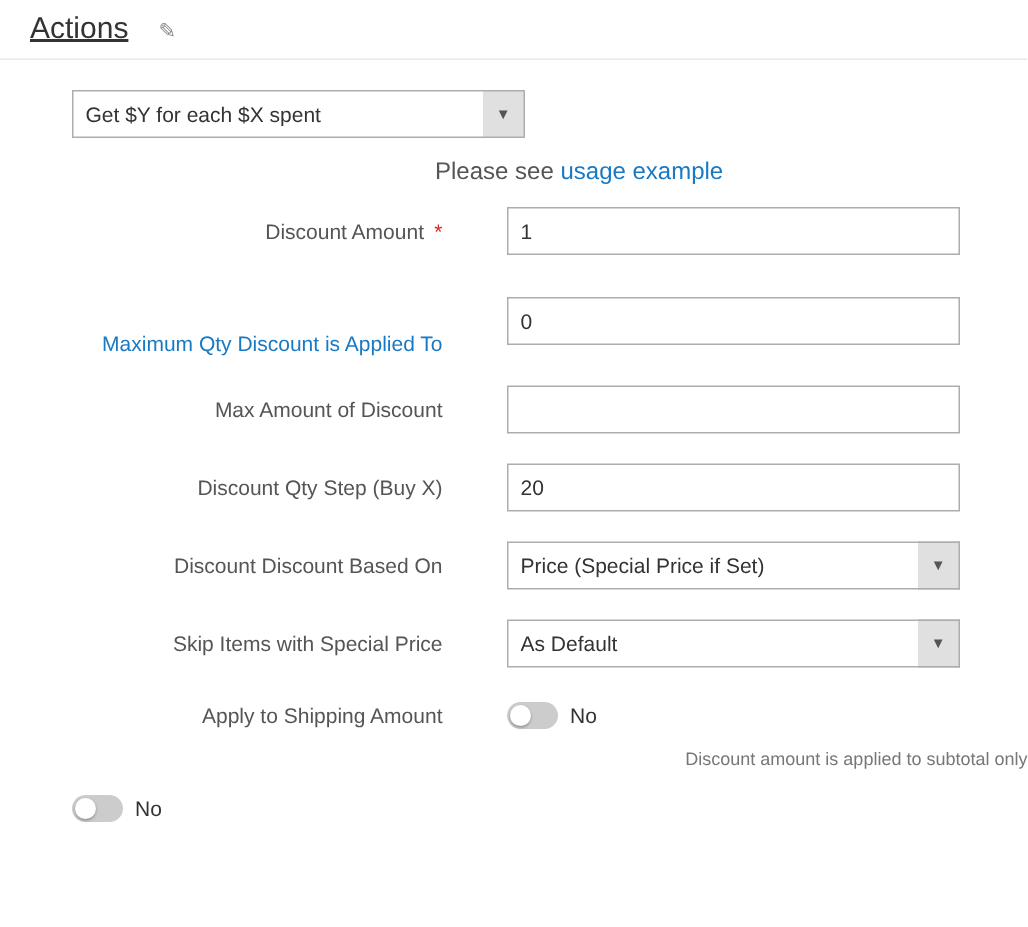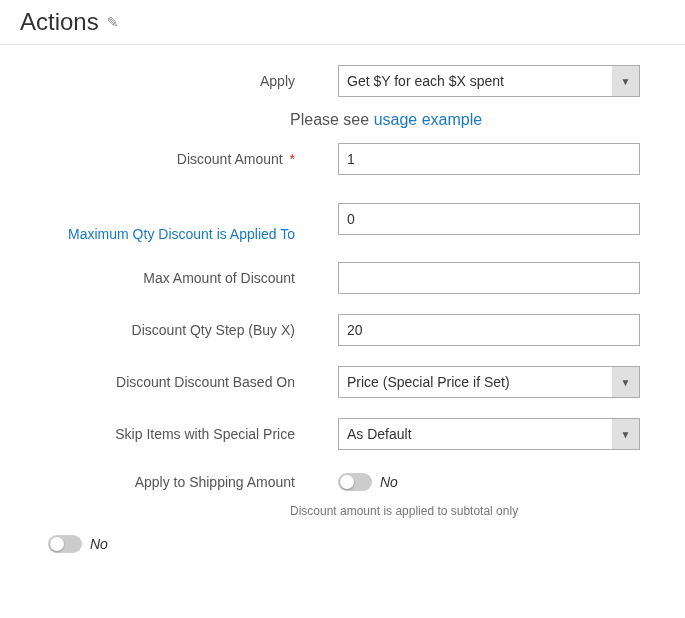--- a/index.html
+++ b/index.html
@@ -14,24 +14,25 @@
 
     .section-header {
       display: flex;
       align-items: center;
       padding: 8px 20px 8px 20px;
       border-bottom: 1px solid #e8e8e8;
       margin-bottom: 10px;
     }
 
     .section-title {
-      font-size: 24px;
+      font-size: 20px;
       font-weight: 400;
       color: #333;
-      margin-right: 8px;
+      margin-right: 20px;
+      text-decoration: underline;
     }
 
     .edit-icon {
       color: #888;
       cursor: pointer;
       font-size: 14px;
     }
 
     .form-row {
       display: flex;
@@ -124,21 +125,20 @@
     .usage-link a {
       color: #1979c3;
       text-decoration: none;
     }
 
     
     .toggle-wrapper {
       display: flex;
       align-items: center;
       gap: 8px;
-      font-style: italic;
     }
 
     .toggle {
       width: 34px;
       height: 18px;
       background: #ccc;
       border-radius: 9px;
       position: relative;
       cursor: pointer;
       flex-shrink: 0;
@@ -160,32 +160,32 @@
     .toggle-label {
       font-size: 14px;
       color: #333;
     }
 
     .subtotal-note {
       font-size: 12px;
       color: #777;
       padding-left: 290px;
       padding-bottom: 4px;
+      text-align: right;
     }
   </style>
 </head>
 <body>
 
 <div class="section-header">
   <span class="section-title">Actions</span>
   <span class="edit-icon">✎</span>
 </div>
 
 <div class="form-row">
-  <div class="form-label">Apply</div>
   <div class="form-control">
     <div class="select-wrapper">
       <select>
       <option>Get $Y for each $X spent</option><option>Percent of product price discount</option><option>Fixed amount discount</option><option>Fixed amount discount for whole cart</option><option>Buy X get Y free (discount amount is Y)</option></select>
       <div class="select-arrow">▼</div>
     </div>
   </div>
 </div>
 
 <div class="usage-link">

